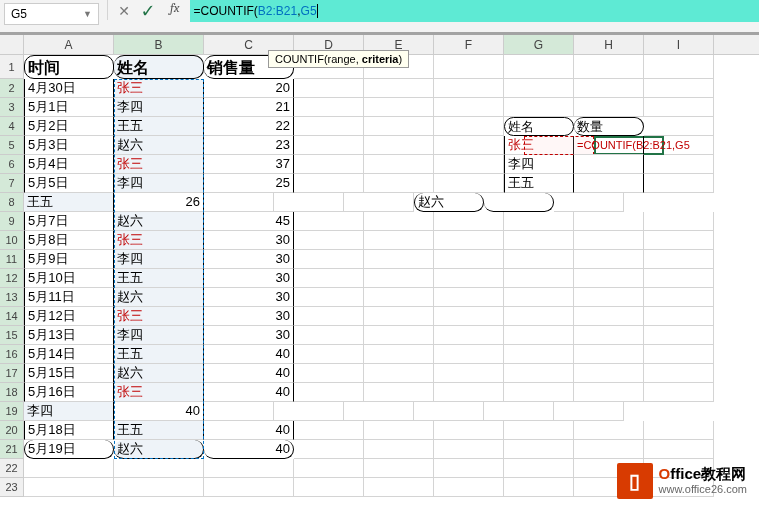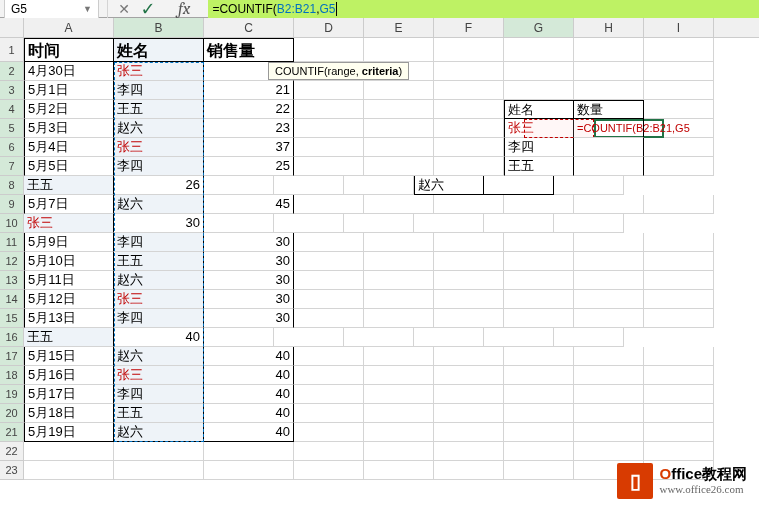--- a/index.html
+++ b/index.html
@@ -1,30 +1,30 @@
 <!DOCTYPE html>
 <html><head>
   <meta charset="utf-8">
   <style>
     * { margin: 0; padding: 0; box-sizing: border-box; }
     body { font-family: "Microsoft YaHei", Arial, sans-serif; font-size: 13px; background: #fff; position: relative; width: 759px; height: 511px; overflow: hidden; }
     
-    .top-bar { display: flex; align-items: center; height: 18px; border-bottom: 1px solid #a3a3a3; background: #f3f3f3; }
+    .top-bar { display: flex; align-items: flex-start; height: 35px; border-bottom: 3px solid #a3a3a3; background: #f3f3f3; }
     .name-box { width: 95px; height: 22px; margin: 3px 4px; background: #fff; border: 1px solid #ccc; display: flex; align-items: center; padding: 0 6px; font-size: 12px; }
     .name-box .dd { margin-left: auto; font-size: 9px; color: #777; }
     .fb-sep { width: 1px; height: 20px; background: #d4d4d4; margin: 0 4px; }
     .fb-btn { width: 24px; height: 22px; display: flex; align-items: center; justify-content: center; color: #777; font-size: 14px; }
-    .fx-label { font-style: italic; font-family: Cambria, serif; font-size: 17px; margin: 0 18px; color: #555; }
-    .formula-input { flex: 1; height: 22px; background: #bef264; border: none; display: flex; align-items: center; padding: 0 4px; font-size: 12px; }
+    .fx-label { font-style: italic; font-family: Cambria, serif; font-size: 13px; margin: 0 10px; color: #555; }
+    .formula-input { flex: 1; height: 22px; background: #5eead4; border: none; display: flex; align-items: center; padding: 0 4px; font-size: 12px; }
     .formula-input span.func { color: #000; }
     .formula-input span.range { color: #0070c0; }
     .formula-input span.arg { color: #0070c0; }
     .cursor { display: inline-block; width: 1px; height: 14px; background: #000; vertical-align: middle; }
     
-    .tooltip { position: absolute; left: 268px; top: 50px; background: #fffff0; border: 1px solid #999; padding: 2px 6px; font-size: 11px; z-index: 10; margin-top: 12px; }
+    .tooltip { position: absolute; left: 268px; top: 50px; background: #fffff0; border: 1px solid #999; padding: 2px 6px; font-size: 11px; z-index: 10; }
     .tooltip b { font-weight: bold; }
     
     .sheet { position: relative; }
     .col-headers { display: flex; height: 20px; background: #f0f0f0; border-bottom: 1px solid #ccc; }
     .rowh-spacer { width: 24px; border-right: 1px solid #ccc; }
     .colh { border-right: 1px solid #ccc; text-align: center; font-size: 12px; line-height: 20px; color: #444; }
     .colh.sel { background: #d4e9d8; }
     
     .rows { }
     .row { display: flex; height: 19px; }
@@ -34,39 +34,39 @@
     .rowh.sel { background: #d4e9d8; }
     .cell { border-right: 1px solid #d4d4d4; border-bottom: 1px solid #d4d4d4; padding: 0 3px; font-size: 13px; line-height: 18px; white-space: nowrap; overflow: visible; }
     .r1 .cell { line-height: 23px; }
     
     .wA { width: 90px; } .wB { width: 90px; } .wC { width: 90px; }
     .wD { width: 70px; } .wE { width: 70px; } .wF { width: 70px; }
     .wG { width: 70px; } .wH { width: 70px; } .wI { width: 70px; }
     
     .hdr { font-weight: bold; font-size: 16px; }
     .bt { border-top: 1px solid #000 !important; }
-    .bb { border-bottom: 1px solid #000 !important; }
+    .bb { border-bottom: 1px solid #000 !important; border-radius: 10px; }
     .bl { border-left: 1px solid #000 !important; }
     .br { border-right: 1px solid #000 !important; }
     .num { text-align: right; }
     .red { color: #c00000; }
     .colB-sel { background: #eef3f8; }
     
     .marq-b { position: absolute; border: 1.5px dashed #0070c0; pointer-events: none; }
     .marq-g { position: absolute; border: 1.5px dashed #c00000; pointer-events: none; background: rgba(255,200,200,0.15); }
     .active-cell { position: absolute; border: 2px solid #217346; pointer-events: none; }
     
     .formula-cell { color: #c00000; font-size: 11px; overflow: visible; position: relative; z-index: 5; }
     
     .watermark { position: absolute; right: 12px; bottom: 12px; display: flex; align-items: center; gap: 6px; }
     .wm-icon { width: 36px; height: 36px; background: #d83b01; display: flex; align-items: center; justify-content: center; color: #fff; font-weight: bold; font-size: 20px; border-radius: 2px; }
     .wm-text { line-height: 1.2; }
     .wm-title { font-weight: bold; font-size: 15px; }
     .wm-title .o { color: #d83b01; }
-    .wm-url { font-size: 11px; color: #666; font-family: Liberation Serif, serif; }
+    .wm-url { font-size: 11px; color: #666; }
     .btick { font-size: 18px; color: #217346; }
   </style>
 </head>
 <body>
 
 <div class="top-bar">
   <div class="name-box">
     <span>G5</span>
     <span class="dd">▼</span>
   </div>
@@ -203,20 +203,21 @@
         <div class="cell wC br num">45</div>
         <div class="cell wD "></div>
         <div class="cell wE "></div>
         <div class="cell wF "></div>
         <div class="cell wG "></div>
         <div class="cell wH "></div>
         <div class="cell wI "></div>
       </div>
       <div class="row ">
         <div class="rowh sel">10</div>
+        <div class="cell wA bl br">5月8日</div>
         <div class="cell wB br colB-sel red">张三</div>
         <div class="cell wC br num">30</div>
         <div class="cell wD "></div>
         <div class="cell wE "></div>
         <div class="cell wF "></div>
         <div class="cell wG "></div>
         <div class="cell wH "></div>
         <div class="cell wI "></div>
       </div>
       <div class="row ">
@@ -274,20 +275,21 @@
         <div class="cell wC br num">30</div>
         <div class="cell wD "></div>
         <div class="cell wE "></div>
         <div class="cell wF "></div>
         <div class="cell wG "></div>
         <div class="cell wH "></div>
         <div class="cell wI "></div>
       </div>
       <div class="row ">
         <div class="rowh sel">16</div>
+        <div class="cell wA bl br">5月14日</div>
         <div class="cell wB br colB-sel">王五</div>
         <div class="cell wC br num">40</div>
         <div class="cell wD "></div>
         <div class="cell wE "></div>
         <div class="cell wF "></div>
         <div class="cell wG "></div>
         <div class="cell wH "></div>
         <div class="cell wI "></div>
       </div>
       <div class="row ">
@@ -309,21 +311,20 @@
         <div class="cell wC br num">40</div>
         <div class="cell wD "></div>
         <div class="cell wE "></div>
         <div class="cell wF "></div>
         <div class="cell wG "></div>
         <div class="cell wH "></div>
         <div class="cell wI "></div>
       </div>
       <div class="row ">
         <div class="rowh sel">19</div>
-        <div class="cell wA bl br">5月17日</div>
         <div class="cell wB br colB-sel">李四</div>
         <div class="cell wC br num">40</div>
         <div class="cell wD "></div>
         <div class="cell wE "></div>
         <div class="cell wF "></div>
         <div class="cell wG "></div>
         <div class="cell wH "></div>
         <div class="cell wI "></div>
       </div>
       <div class="row ">

